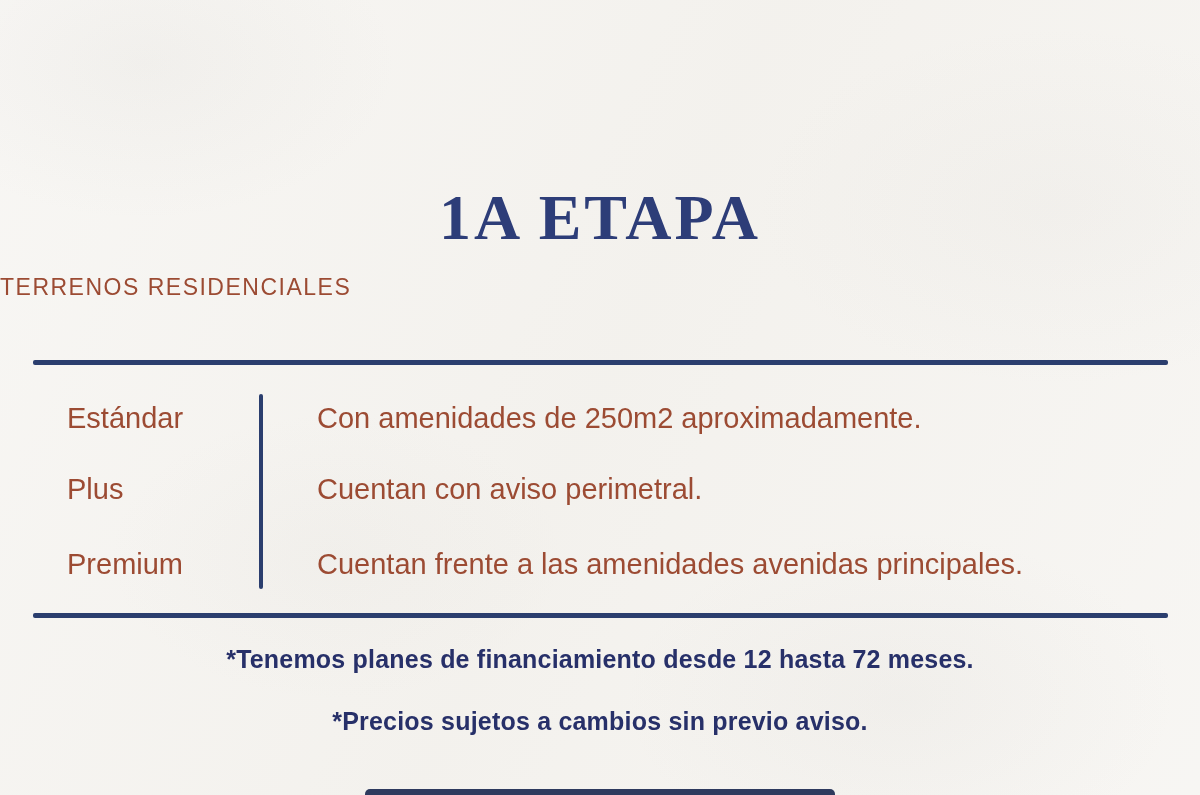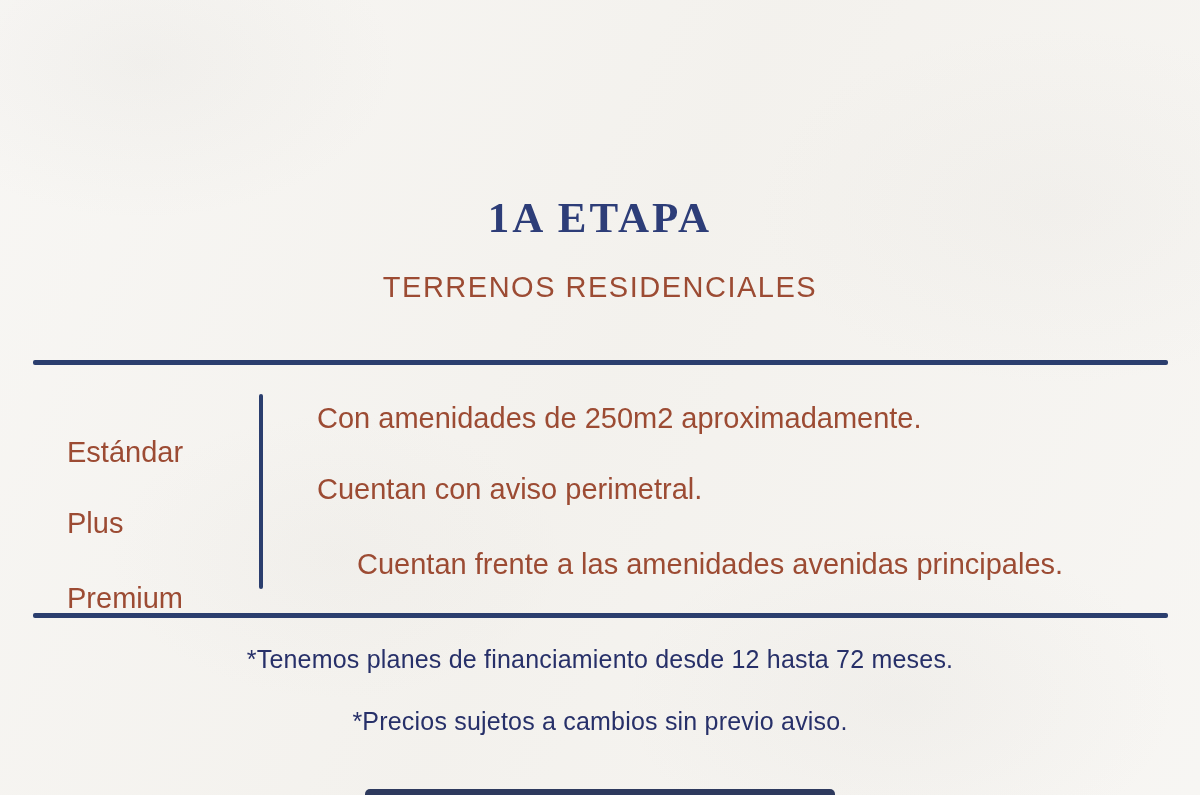--- a/index.html
+++ b/index.html
@@ -27,33 +27,32 @@
   }
 
   .title {
     position: absolute;
     top: 186px;
     left: 0;
     width: 100%;
     text-align: center;
     font-family: "Liberation Serif", serif;
     font-weight: 700;
-    font-size: 43px;
+    font-size: 64px;
     line-height: 64px;
     letter-spacing: 3px;
     color: #2d3d78;
   }
 
   .subtitle {
     position: absolute;
     top: 271px;
     left: 0;
     width: 100%;
-    text-align: center;
-    font-size: 29px;
+    font-size: 23px;
     line-height: 32px;
     letter-spacing: 1.5px;
     color: #9c4b33;
   }
 
   .rule {
     position: absolute;
     left: 33px;
     width: 1135px;
     height: 5px;
@@ -78,39 +77,38 @@
     left: 33px;
     width: 1135px;
     display: flex;
     align-items: flex-start;
     font-size: 29px;
     line-height: 34px;
     color: #9c4b33;
   }
   .trow-1 { top: 401px; }
   .trow-2 { top: 472px; }
-  .trow-3 { top: 547px; gap: 40px; }
+  .trow-3 { top: 547px; }
   .tlabel {
     flex: 0 0 228px;
     box-sizing: border-box;
     padding-left: 34px;
-    margin-top: 34px;
   }
   .tdesc {
     padding-left: 56px;
   }
 
   .footnote {
     position: absolute;
     left: 0;
     width: 100%;
     text-align: center;
     font-size: 25px;
     line-height: 28px;
-    font-weight: 400;
+    font-weight: 700;
     letter-spacing: 0.2px;
     color: #273069;
   }
   .footnote-1 { top: 645px; }
   .footnote-2 { top: 707px; }
 
   .accent-bar {
     position: absolute;
     left: 50%;
     transform: translateX(-50%);

